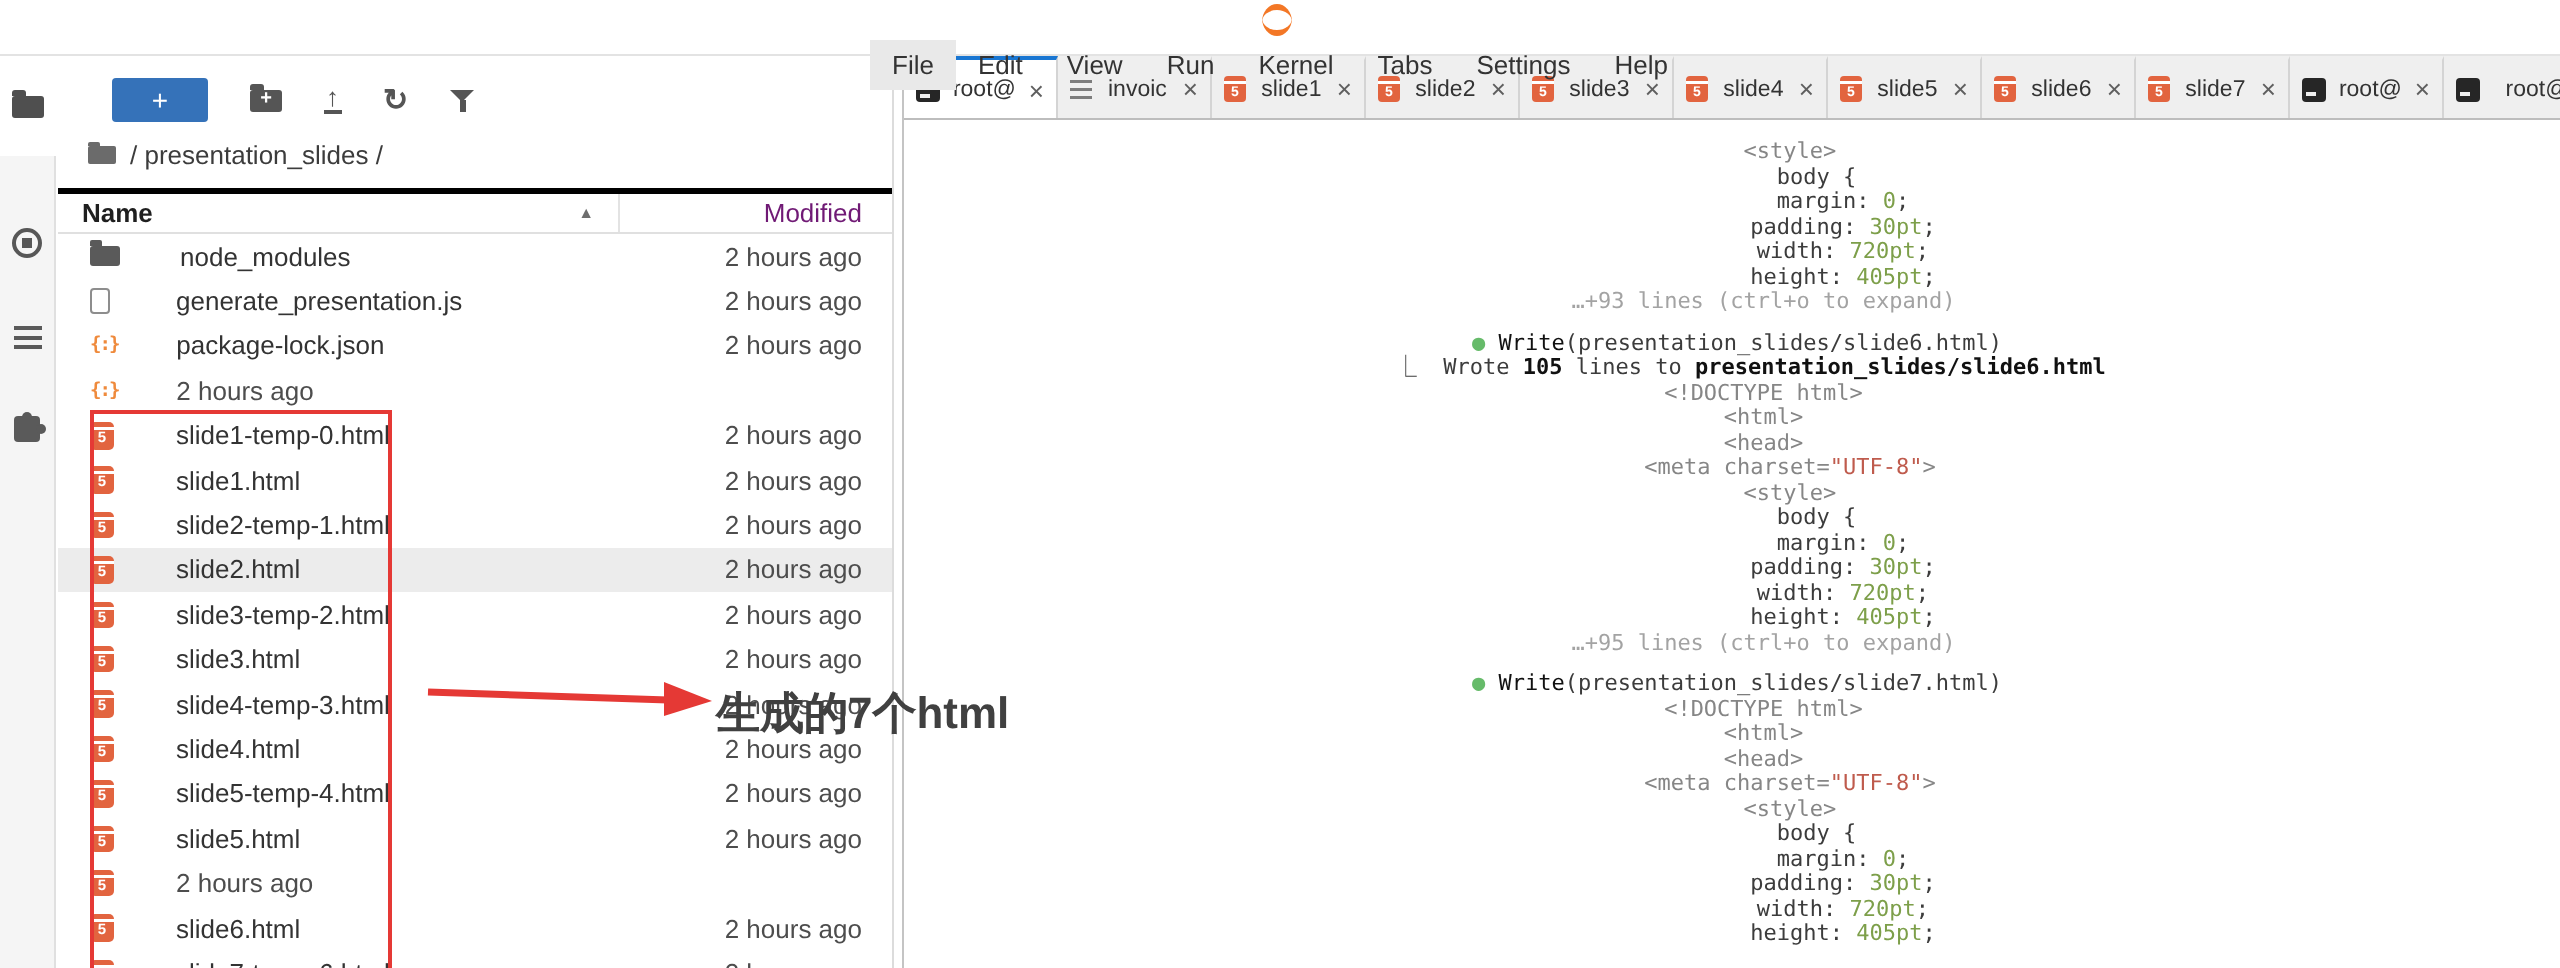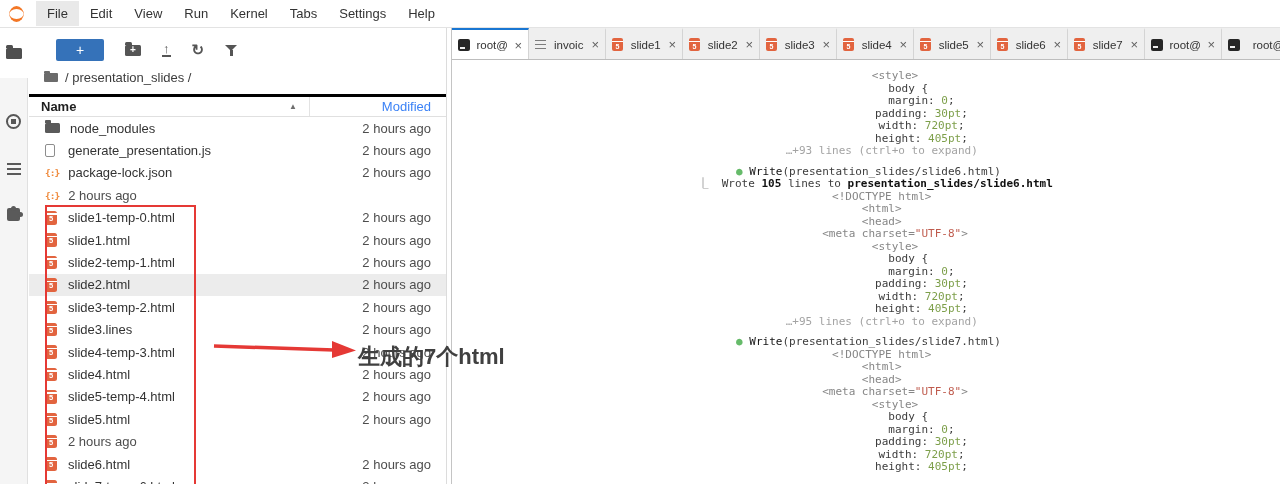--- a/index.html
+++ b/index.html
@@ -1,21 +1,21 @@
 <!DOCTYPE html>
 <html><head>
 <meta charset="utf-8">
 <style>
   * { box-sizing: border-box; margin: 0; padding: 0; }
   html,body { width:1280px; height:484px; overflow:hidden; background:#fff;
     font-family:"Liberation Sans", sans-serif; }
 
   
   #menubar { position:absolute; left:0; top:0; width:1280px; height:28px; background:#fff;
-    border-bottom:1px solid #e3e3e3; display:flex; align-items:center; z-index:5; }
+    border-bottom:1px solid #e3e3e3; display:flex; align-items:center; z-index:5;flex-direction:column; }
   #logo { width:22px; height:20px; margin:0 8px 0 6px; position:relative; flex:none; }
   #logo::before { content:''; position:absolute; left:3px; top:2px; width:15px; height:6px;
     border-top:3px solid #f37726; border-radius:50% 50% 0 0 / 100% 100% 0 0; }
   #logo::after { content:''; position:absolute; left:3px; bottom:2px; width:15px; height:6px;
     border-bottom:3px solid #f37726; border-radius:0 0 50% 50% / 0 0 100% 100%; }
   .menu-item { padding:5px 11px; font-size:13px; color:#333; }
   .menu-item.active { background:#e9e9e9; }
 
   
   #sidebar { position:absolute; left:0; top:28px; width:28px; height:456px; background:#f5f5f5;
@@ -64,23 +64,23 @@
     font-size:13px; color:#3c3c3c; }
   .ic-folder-s { width:14px; height:9px; background:#6b6b6b; border-radius:1px; position:relative; }
   .ic-folder-s::before { content:''; position:absolute; top:-2.5px; left:0; width:6px; height:2.5px;
     background:#6b6b6b; border-radius:1px 1px 0 0; }
   #fb-header { position:absolute; left:0; top:66px; width:100%; height:23px; display:flex;
     align-items:center; padding-left:12px; border-top:3px solid #000000; border-bottom:1px solid #e0e0e0;
     font-size:13px; color:#1f1f1f; }
   #fb-header .hname { font-weight:700; }
   #fb-header .hsort { margin-left:auto; font-size:8px; color:#6e6e6e; padding-right:12px; }
   #fb-header .hmod { width:137px; flex:none; height:100%; display:flex; align-items:center;
-    justify-content:flex-end; border-left:1px solid #e3e3e3; padding-right:15px; color:#3b82f6; }
+    justify-content:flex-end; border-left:1px solid #e3e3e3; padding-right:15px; color:#701a75; }
   #file-list { position:absolute; left:0; top:89px; width:100%; height:367px; overflow:hidden; }
-  .frow { display:flex; align-items:center; height:22.4px; padding:0 15px 0 16px; font-size:13px; }
+  .frow { display:flex; align-items:center; height:22.4px; padding:0 15px 0 16px; font-size:13px;gap:20px; }
   .frow.hl { background:#ececec; }
   .ficon { flex:none; }
   .folder-fic { width:15px; height:10px; background:#5a5a5a; border-radius:1.5px; position:relative;
     margin-right:10px; }
   .folder-fic::before { content:''; position:absolute; top:-3px; left:0; width:6px; height:3px;
     background:#5a5a5a; border-radius:1px 1px 0 0; }
   .file-fic { width:10px; height:13px; border:1.4px solid #8d8d8d; border-radius:2px; background:#fff;
     margin-right:13px; }
   .json-fic { color:#ef8a3c; font-family:"DejaVu Sans Mono", monospace; font-size:9.5px;
     font-weight:bold; letter-spacing:-1px; margin-right:9px; }
@@ -220,21 +220,21 @@
         <span class="fname">slide2.html</span>
         <span class="fmod">2 hours ago</span>
       </div>
       <div class="frow">
         <span class="ficon html-fic">5</span>
         <span class="fname">slide3-temp-2.html</span>
         <span class="fmod">2 hours ago</span>
       </div>
       <div class="frow">
         <span class="ficon html-fic">5</span>
-        <span class="fname">slide3.lines</span>
+        <span class="fname">slide3.html</span>
         <span class="fmod">2 hours ago</span>
       </div>
       <div class="frow">
         <span class="ficon html-fic">5</span>
         <span class="fname">slide4-temp-3.html</span>
         <span class="fmod">2 hours ago</span>
       </div>
       <div class="frow">
         <span class="ficon html-fic">5</span>
         <span class="fname">slide4.html</span>

